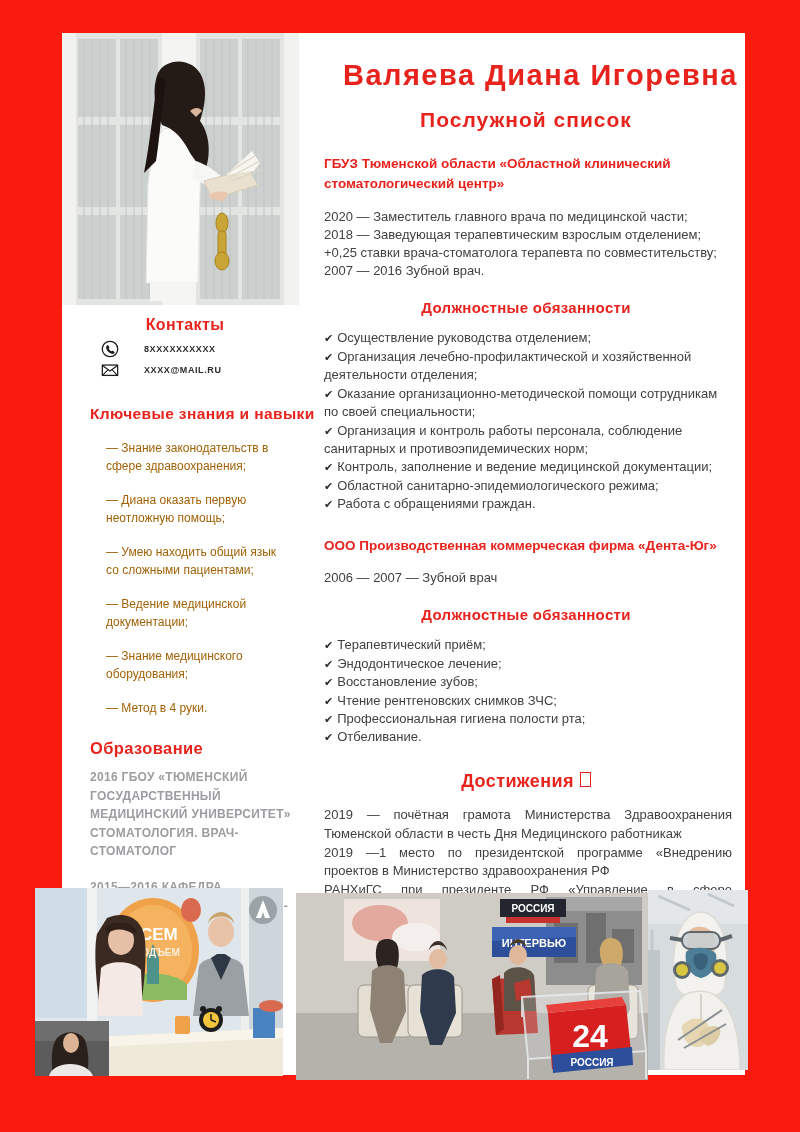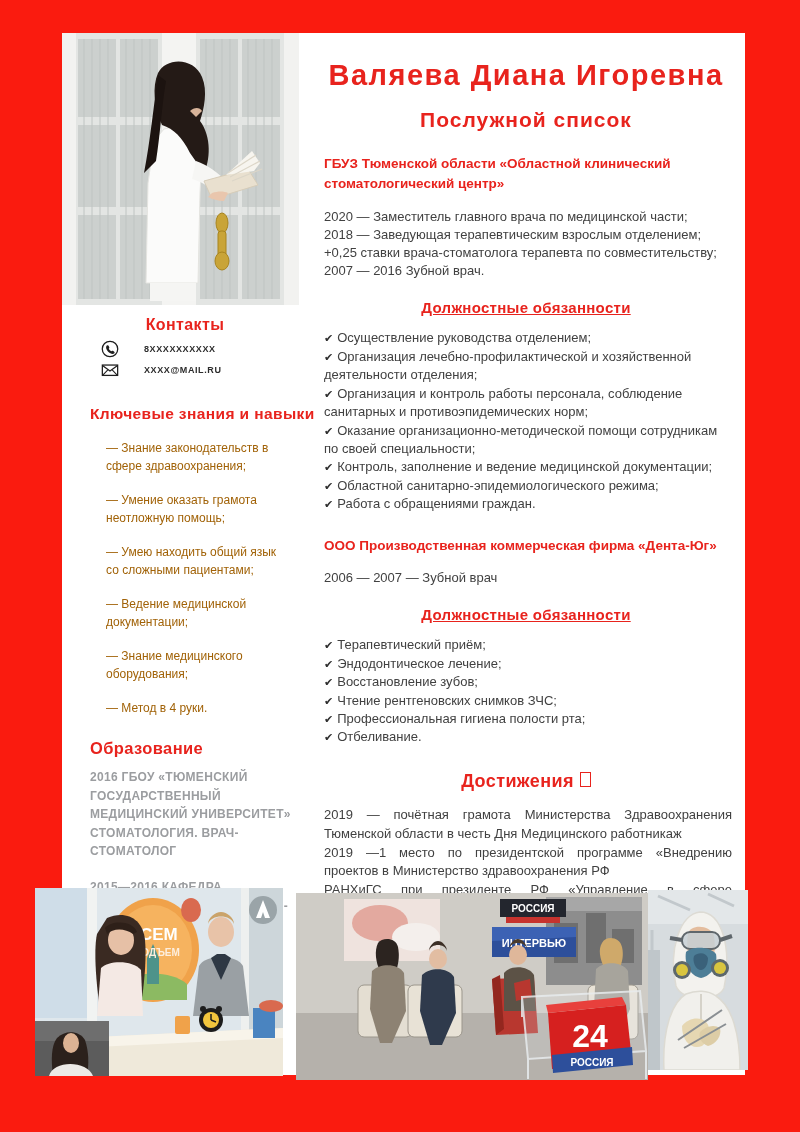--- a/index.html
+++ b/index.html
@@ -19,25 +19,25 @@
   .contact-text{font-size:9px;font-weight:bold;color:#2c2c2c;letter-spacing:.6px;}
   .skills-heading{margin:26px 0 8px 20px;font-size:15.5px;}
   .skill{font-size:12px;color:#a16207;line-height:1.5;margin:16px;}
   .skills-list{margin:0 14px 0 20px;}
   .edu-heading{margin:22px 0 10px 20px;font-size:16.5px;}
   .edu-list{margin:0 18px 0 20px;}
   .edu-item{font-size:12px;font-weight:bold;color:#9b9da0;line-height:1.55;letter-spacing:.3px;margin:0 0 17px 0;text-transform:uppercase;}
 
   
   .main{position:absolute;left:252px;top:26px;width:424px;}
-  .doc-title{color:#e8231d;font-weight:bold;font-size:29px;letter-spacing:1.5px;text-align:center;margin:0 0 16px 0;}
+  .doc-title{color:#e8231d;font-weight:bold;font-size:29px;letter-spacing:1.5px;text-align:right;margin:0 0 16px 0;}
   .section-title{color:#e8231d;font-weight:bold;font-size:21px;letter-spacing:1px;text-align:center;margin:0 0 22px 0;}
   .company{color:#e8231d;font-weight:bold;font-size:13.5px;line-height:1.5;margin:0 14px 13px 10px;}
   .pos-line{font-size:13px;color:#414141;line-height:1.4;margin:0 0 0 10px;}
-  .duties-heading{color:#e8231d;font-weight:bold;font-size:15px;text-align:center;margin:19px 0 13px 0;letter-spacing:.3px;text-decoration:underline;}
+  .duties-heading{color:#e8231d;font-weight:bold;font-size:15px;text-align:center;margin:19px 0 13px 0;letter-spacing:.3px;}
   .duties-list{margin:0 10px 0 10px;}
   .duty{font-size:13px;color:#414141;line-height:1.42;margin:0;}
   .check{font-family:"DejaVu Sans",sans-serif;font-size:11px;margin-right:4px;color:#2e2e2e;}
   .job2{margin-top:22px;}
   .ach-heading{color:#e8231d;font-weight:bold;font-size:18px;text-align:center;margin:24px 0 14px 0;letter-spacing:.4px;}
   .box-glyph{display:inline-block;width:9px;height:13px;border:1.6px solid #e8231d;margin-left:6px;vertical-align:baseline;}
   .ach-line{font-size:13px;color:#414141;line-height:1.45;text-align:justify;margin:0 6px 0 10px;}
   .media-heading{color:#e8231d;font-weight:bold;font-size:19px;margin:22px 0 8px 10px;letter-spacing:.2px;}
   .media-item{font-size:12.5px;font-weight:600;font-style:italic;color:#3b3b3b;line-height:1.5;margin:0 6px 7px 10px;}
 
@@ -141,21 +141,21 @@
           <rect x="1.5" y="4.5" width="17" height="11.5" fill="none" stroke="#1e1e1e" stroke-width="1.4"></rect>
           <path d="M2 5.2 L10 11 L18 5.2" fill="none" stroke="#1e1e1e" stroke-width="1.4"></path>
           <path d="M2 15.6 L7.6 9.8 M18 15.6 L12.4 9.8" fill="none" stroke="#1e1e1e" stroke-width="1.2"></path>
         </svg>
         <span class="contact-text">XXXX@MAIL.RU</span>
       </div>
 
       <div class="side-heading skills-heading">Ключевые знания и навыки</div>
       <div class="skills-list">
           <div class="skill">— Знание законодательств в сфере здравоохранения;</div>
-          <div class="skill">— Умение оказать грамота неотложную помощь;</div>
+          <div class="skill">— Диана оказать первую неотложную помощь;</div>
           <div class="skill">— Умею находить общий язык со сложными пациентами;</div>
           <div class="skill">— Ведение медицинской документации;</div>
           <div class="skill">— Знание медицинского оборудования;</div>
           <div class="skill">— Метод в 4 руки.</div>
         </div>
 
       <div class="side-heading edu-heading">Образование</div>
       <div class="edu-list">
           <p class="edu-item">2016 ГБОУ «ТЮМЕНСКИЙ ГОСУДАРСТВЕННЫЙ МЕДИЦИНСКИЙ УНИВЕРСИТЕТ» СТОМАТОЛОГИЯ. ВРАЧ-СТОМАТОЛОГ</p>
           <p class="edu-item">2015—2016 КАФЕДРА СТОМАТОЛОГИИ И ЧЕЛЮСТНО-ЛИЦЕВОЙ ХИРУРГИИ ПО СПЕЦИАЛЬНОСТИ «СТОМАТОЛОГИЯ ОБЩЕЙ ПРАКТИКИ» (ИНТЕРНАТУРА)</p>
@@ -172,22 +172,22 @@
         <div>
             <div class="pos-line">2020 — Заместитель главного врача по медицинской части;</div>
             <div class="pos-line">2018 — Заведующая терапевтическим взрослым отделением;</div>
             <div class="pos-line">+0,25 ставки врача-стоматолога терапевта по совместительству;</div>
             <div class="pos-line">2007 — 2016 Зубной врач.</div>
           </div>
         <div class="duties-heading">Должностные обязанности</div>
         <div class="duties-list">
             <div class="duty"><span class="check">✔</span><span>Осуществление руководства отделением;</span></div>
             <div class="duty"><span class="check">✔</span><span>Организация лечебно-профилактической и хозяйственной деятельности отделения;</span></div>
+            <div class="duty"><span class="check">✔</span><span>Оказание организационно-методической помощи сотрудникам по своей специальности;</span></div>
             <div class="duty"><span class="check">✔</span><span>Организация и контроль работы персонала, соблюдение санитарных и противоэпидемических норм;</span></div>
-            <div class="duty"><span class="check">✔</span><span>Оказание организационно-методической помощи сотрудникам по своей специальности;</span></div>
             <div class="duty"><span class="check">✔</span><span>Контроль, заполнение и ведение медицинской документации;</span></div>
             <div class="duty"><span class="check">✔</span><span>Областной санитарно-эпидемиологического режима;</span></div>
             <div class="duty"><span class="check">✔</span><span>Работа с обращениями граждан.</span></div>
           </div>
       </div>
 
       <div class="job2">
         <p class="company">ООО Производственная коммерческая фирма «Дента-Юг»</p>
         <div>
             <div class="pos-line">2006 — 2007 — Зубной врач</div>

